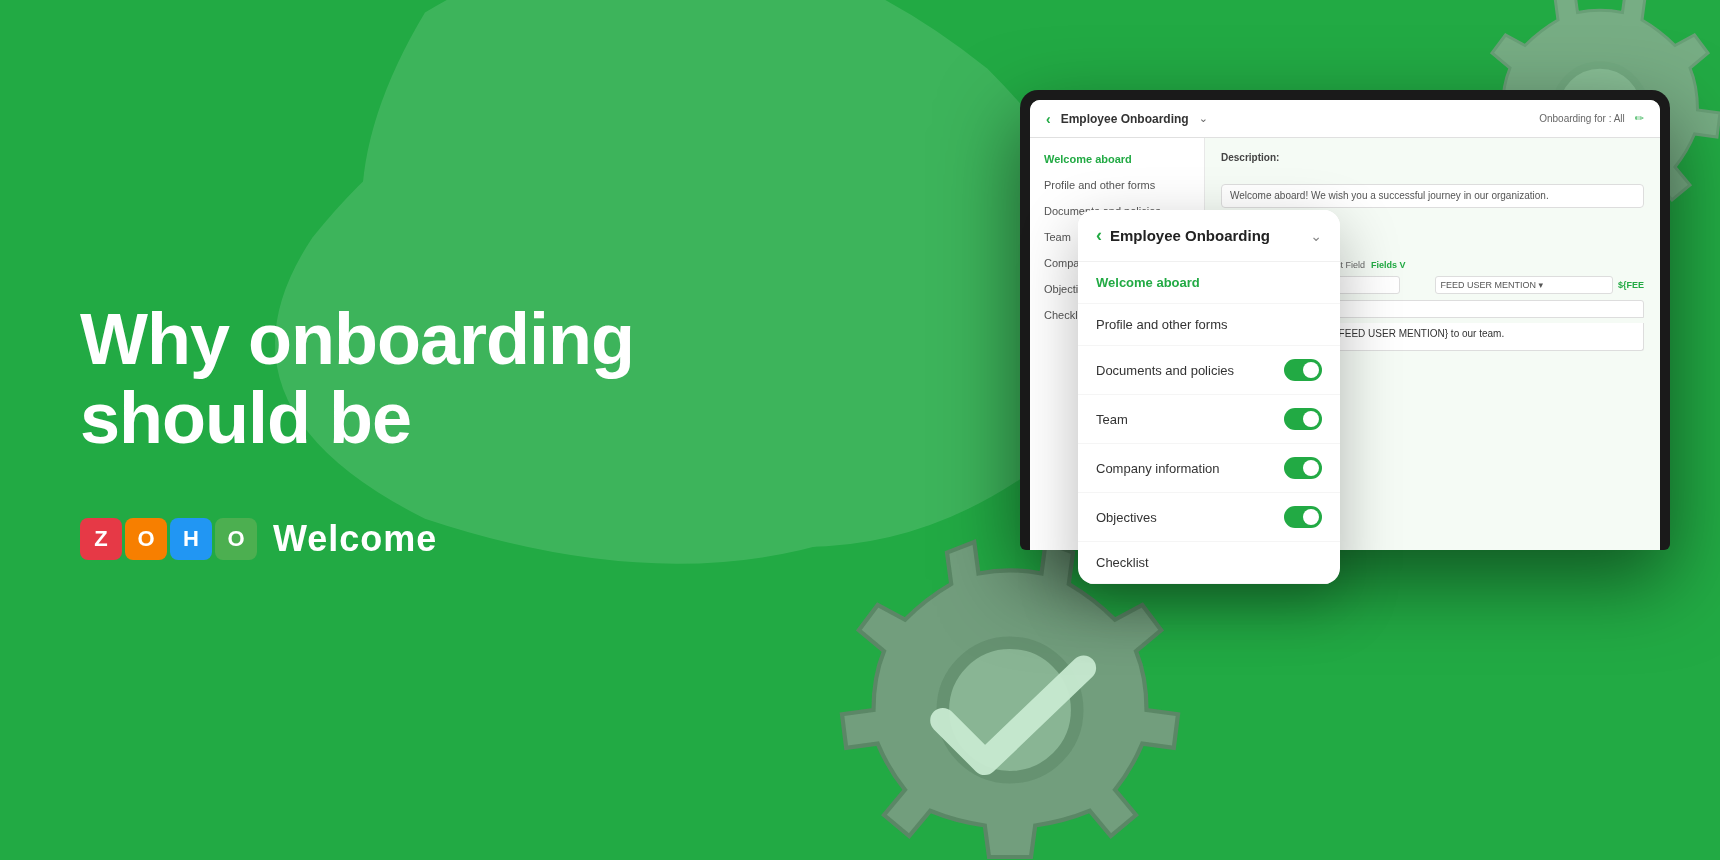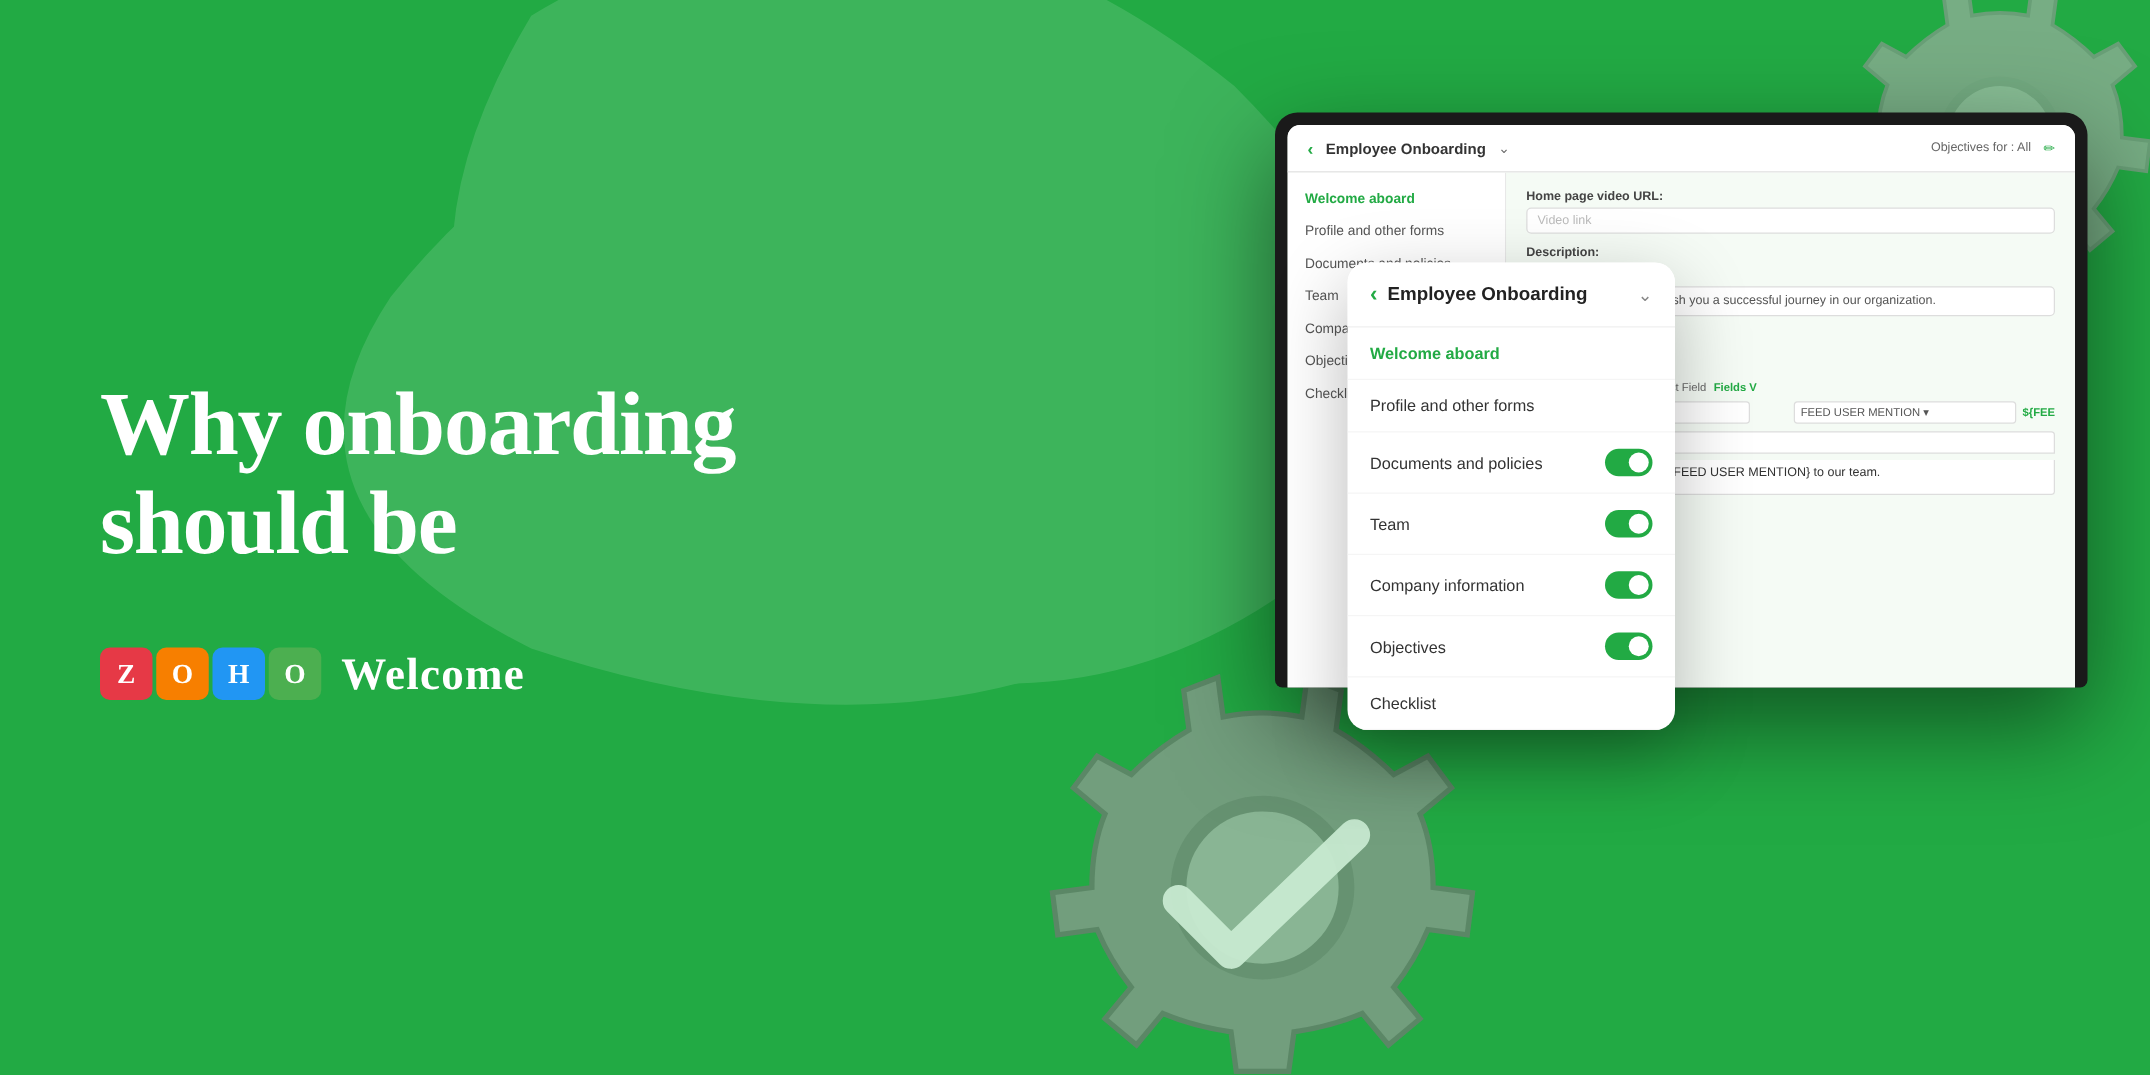--- a/index.html
+++ b/index.html
@@ -31,21 +31,20 @@
     .left-content {
       position: absolute;
       top: 0;
       left: 0;
       width: 900px;
       height: 860px;
       display: flex;
       flex-direction: column;
       justify-content: center;
       padding: 60px 80px;
-      font-family: Liberation Serif, serif;
     }
 
     .headline {
       font-size: 72px;
       font-weight: 800;
       color: #ffffff;
       line-height: 1.1;
       margin-bottom: 60px;
       letter-spacing: -1px;
     }
@@ -218,43 +217,37 @@
   </div>
 </div>
 
 <div class="screen-frame" style="position:absolute;top:90px;right:50px;width:650px;height:460px;background:#1a1a1a;border-radius:18px 18px 6px 6px;box-shadow:0 30px 80px rgba(0,0,0,0.5);padding:10px 10px 0 10px;">
   <div class="screen-inner" style="width:100%;height:100%;background:#f0f9f0;border-radius:10px 10px 0 0;overflow:hidden;display:flex;flex-direction:column;">
 
     <div class="app-header" style="background:#fff;border-bottom:1px solid #e0e0e0;padding:7px 16px;display:flex;align-items:center;gap:10px;height:38px;flex-shrink:0;">
       <span style="color:#22aa44;font-size:14px;font-weight:bold;">‹</span>
       <span style="font-size:12px;font-weight:600;color:#333;">Employee Onboarding</span>
       <span style="color:#666;font-size:11px;">⌄</span>
-      <span style="font-size:10px;color:#666;margin-left:auto;">Objectives for : All</span>
+      <span style="font-size:10px;color:#666;margin-left:auto;">Onboarding for : All</span>
       <span style="color:#22aa44;font-size:11px;">✏</span>
     </div>
 
     <div style="display:flex;flex:1;overflow:hidden;">
 
       <div style="width:175px;background:#fff;border-right:1px solid #e8e8e8;padding:8px 0;flex-shrink:0;overflow-y:auto;">
         <a class="sidebar-link active" style="display:block;padding:7px 14px;font-size:11px;color:#22aa44;font-weight:600;cursor:pointer;">Welcome aboard</a>
         <a class="sidebar-link" style="display:block;padding:7px 14px;font-size:11px;color:#555;cursor:pointer;">Profile and other forms</a>
         <a class="sidebar-link" style="display:block;padding:7px 14px;font-size:11px;color:#555;cursor:pointer;">Documents and policies</a>
         <a class="sidebar-link" style="display:block;padding:7px 14px;font-size:11px;color:#555;cursor:pointer;">Team</a>
         <a class="sidebar-link" style="display:block;padding:7px 14px;font-size:11px;color:#555;cursor:pointer;">Company information</a>
         <a class="sidebar-link" style="display:block;padding:7px 14px;font-size:11px;color:#555;cursor:pointer;">Objectives</a>
         <a class="sidebar-link" style="display:block;padding:7px 14px;font-size:11px;color:#555;cursor:pointer;">Checklist</a>
       </div>
 
       <div style="flex:1;background:#f5fbf5;padding:14px 16px;overflow-y:auto;">
-        <div style="margin-bottom:10px;">
-          <div style="font-size:10px;font-weight:600;color:#444;margin-bottom:3px;">Home page video URL:</div>
-          <div style="font-size:10px;color:#bbb;background:#fff;border:1px solid #ddd;border-radius:4px;padding:4px 8px;">
-            <span>Video link</span>
-          </div>
-        </div>
 
         <div style="margin-bottom:10px;">
           <div style="font-size:10px;font-weight:600;color:#444;margin-bottom:21px;">Description:</div>
           <div style="font-size:10px;color:#555;background:#fff;border:1px solid #ddd;border-radius:4px;padding:4px 8px;line-height:1.4;">Welcome aboard! We wish you a successful journey in our organization.</div>
         </div>
 
         <div style="margin-bottom:8px;">
           <div style="font-size:10px;font-weight:600;color:#444;margin-bottom:3px;">Welcome feed:</div>
           <div style="font-size:10px;color:#666;">Post to</div>
           <div style="font-size:10px;color:#333;font-weight:500;margin-bottom:6px;">Department</div>

